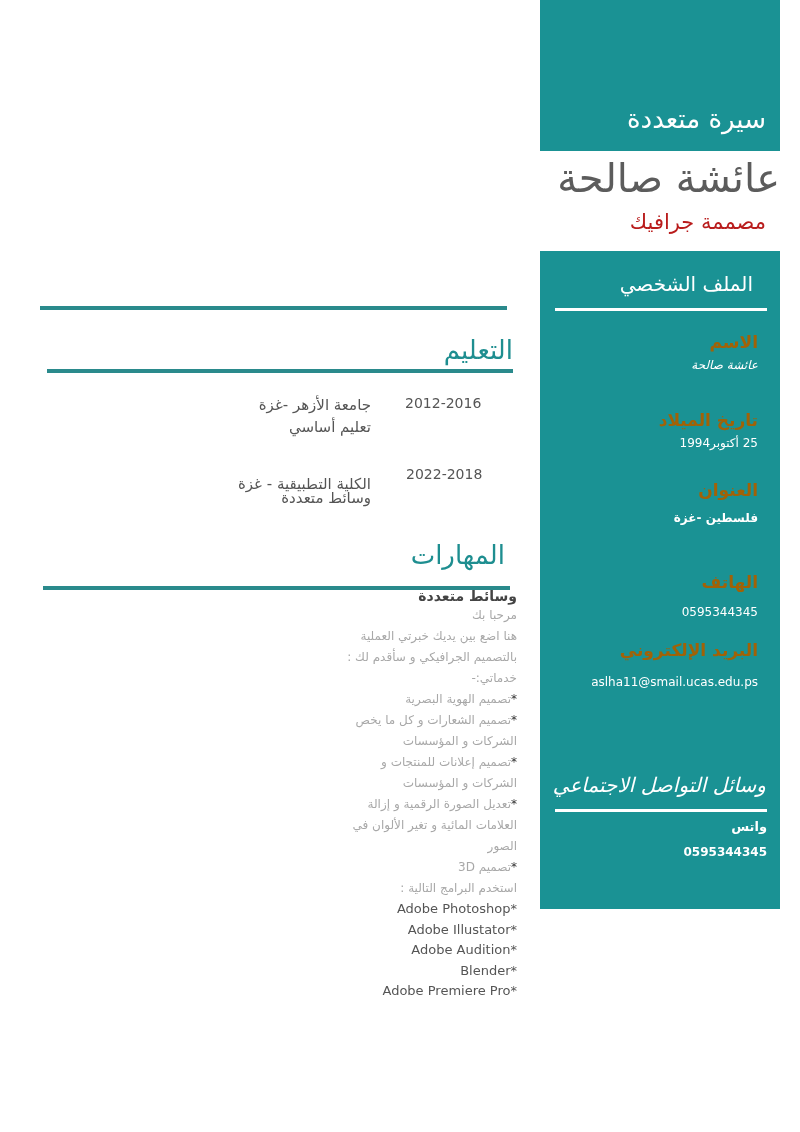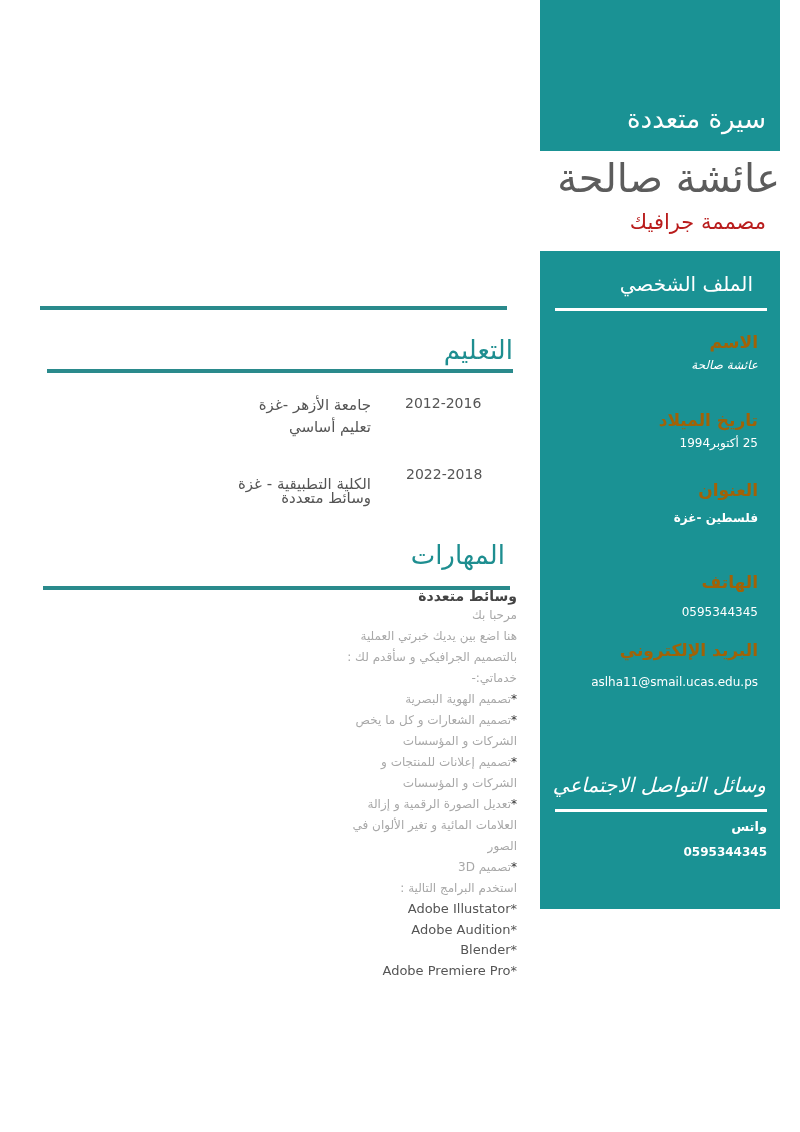--- a/index.html
+++ b/index.html
@@ -185,17 +185,18 @@
   <div class="skill-line">الشركات و المؤسسات</div>
 
   <div class="skill-line"><span class="star">*</span><span>تعديل الصورة الرقمية و إزالة</span></div>
   <div class="skill-line">العلامات  المائية و تغير الألوان في</div>
   <div class="skill-line">الصور</div>
 
   <div class="skill-line"><span class="star">*</span><span>تصميم 3D</span></div>
 
   <div class="skill-line">استخدم البرامج التالية :</div>
 
+  <div class="program-line">Adobe Photoshop*</div>
   <div class="program-line">Adobe Illustator*</div>
   <div class="program-line">Adobe Audition*</div>
   <div class="program-line">Blender*</div>
   <div class="program-line">Adobe Premiere Pro*</div>
 </div>
 
 </body></html>

